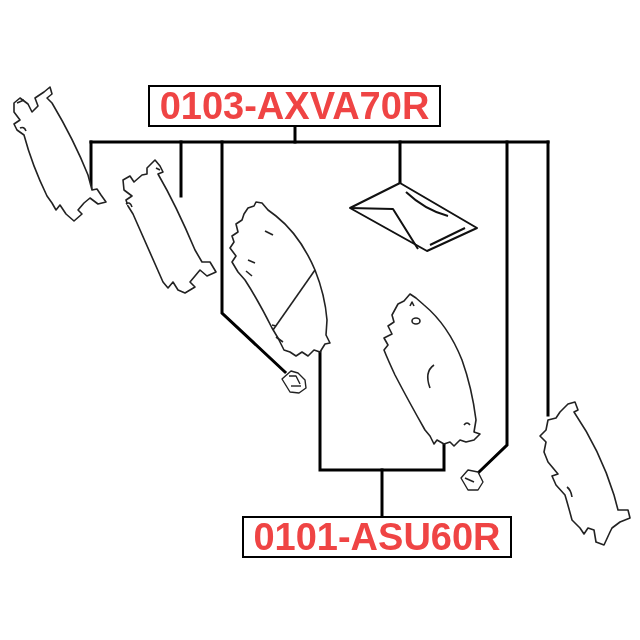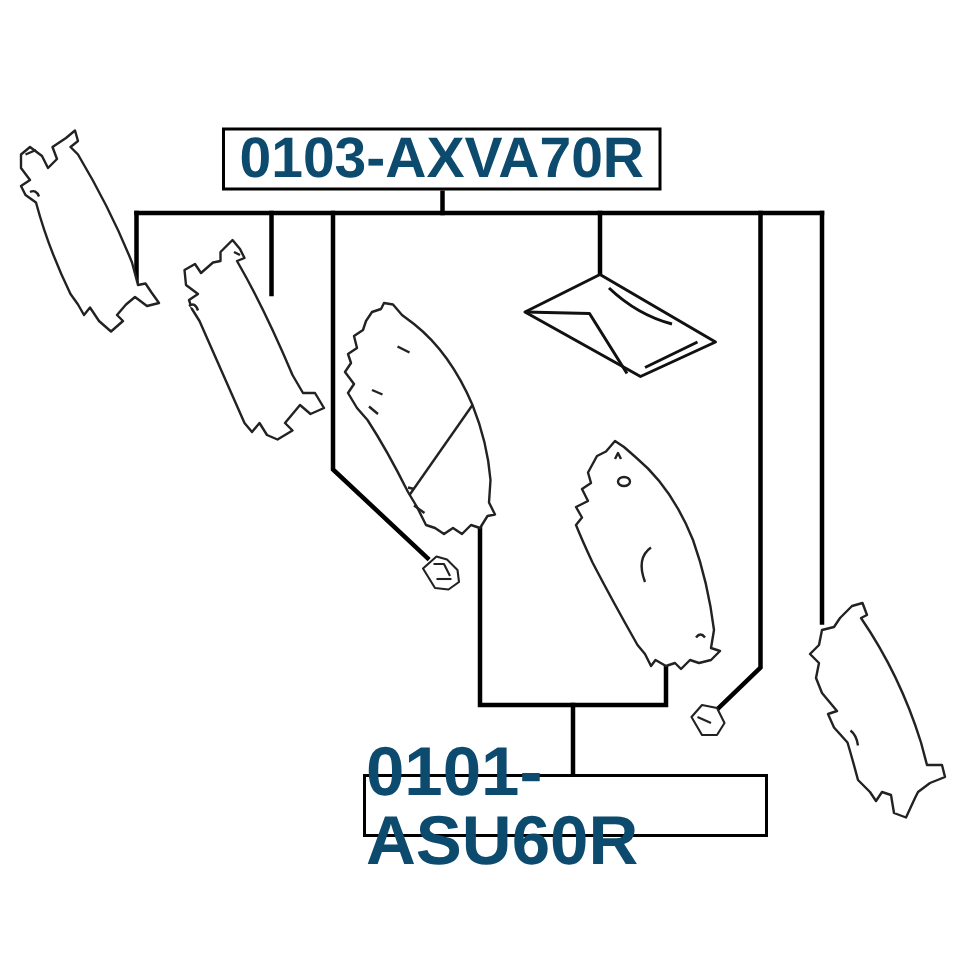--- a/index.html
+++ b/index.html
@@ -4,28 +4,28 @@
   <style>
     html, body { margin: 0; padding: 0; background: #ffffff; }
     body { width: 640px; height: 640px; position: relative; overflow: hidden; font-family: "Liberation Sans", sans-serif; }
     #diagram { position: absolute; left: 0; top: 0; width: 640px; height: 640px; }
     .label-box {
       position: absolute;
       background: #ffffff;
       border: 2px solid #000000;
       font-family: "Liberation Sans", sans-serif;
       font-weight: bold;
-      color: #0c4a6e;
+      color: #ef4444;
       line-height: 1;
       display: flex; align-items: center; justify-content: center;
       box-sizing: border-box;
       letter-spacing: 0px;
     }
     #label-top { left: 148px; top: 85px; width: 293px; height: 42px; font-size: 38px; }
-    #label-bottom { left: 242px; top: 516px; width: 270px; height: 42px; font-size: 46px; }
+    #label-bottom { left: 242px; top: 516px; width: 270px; height: 42px; font-size: 38px; }
   </style>
 </head>
 <body>
 
 <svg id="diagram" viewBox="0 0 640 640" xmlns="http://www.w3.org/2000/svg">
 
   <g stroke="#000" stroke-width="3" fill="none" stroke-linecap="square">
 
     <line x1="295" y1="127" x2="295" y2="142"></line>
 

